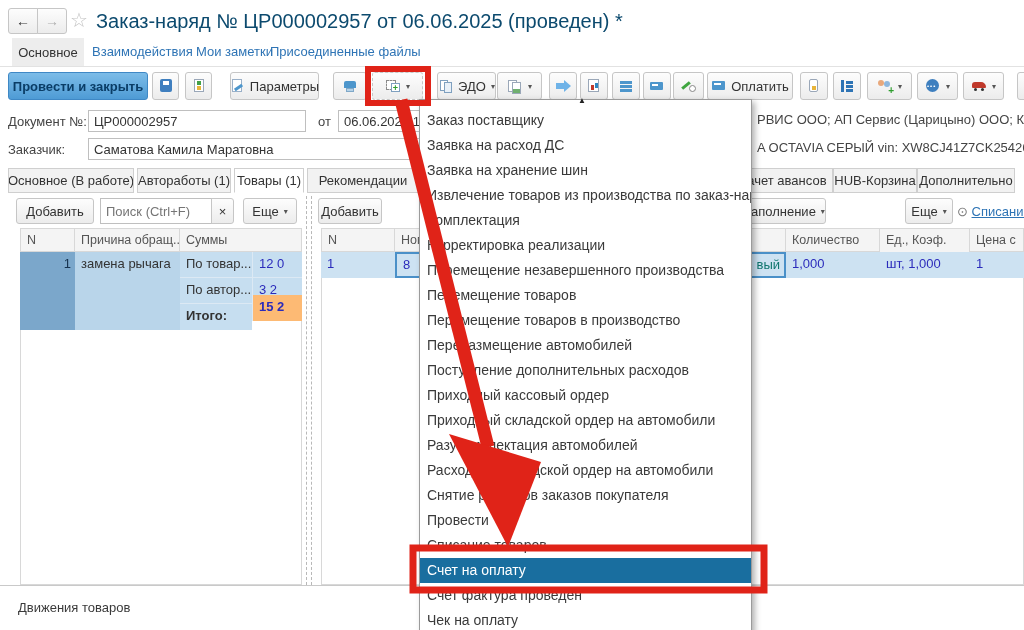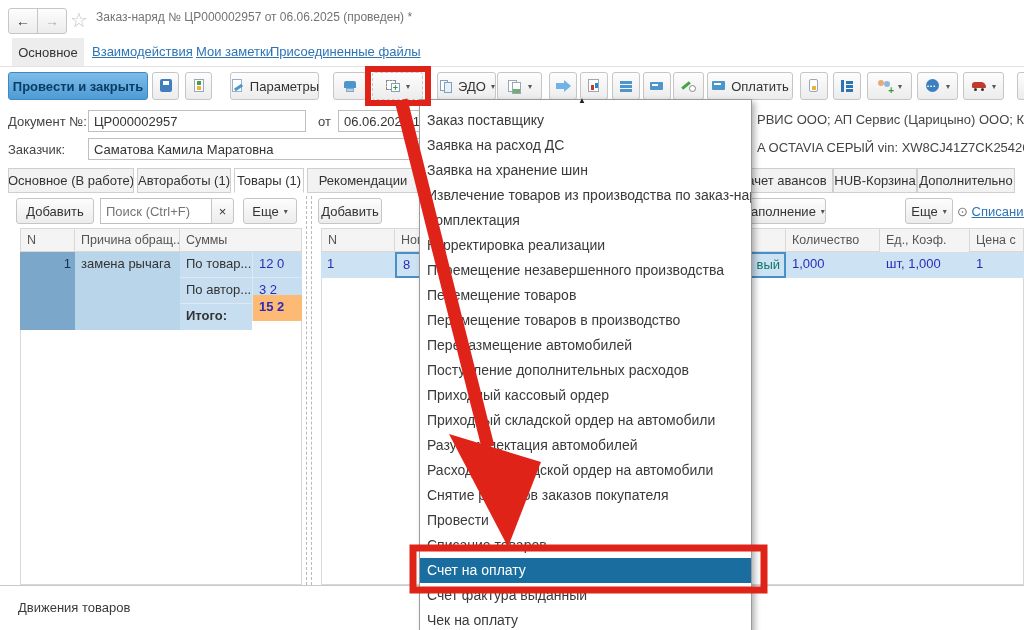--- a/index.html
+++ b/index.html
@@ -13,21 +13,21 @@
        border-radius:3px;background:linear-gradient(#FDFDFD,#ECECEC);display:flex;align-items:center;
        justify-content:center;gap:4px;font-size:13px;color:#333;padding:0 5px;white-space:nowrap;cursor:default}
   .btn.primary{background:linear-gradient(#7CBCE8,#4E9BD5);border-color:#3F88C5;color:#0A3D66;font-weight:bold}
   .btn.r2{top:198px;height:26px}
   .caret{font-size:8px;color:#555;margin-left:1px}
   .navbtn{position:absolute;top:8px;height:26px;width:30px;box-sizing:border-box;border:1px solid #C6C6C6;
        background:linear-gradient(#FDFDFD,#ECECEC);display:flex;align-items:center;justify-content:center;font-size:14px}
   .tab{position:absolute;top:168px;height:25px;box-sizing:border-box;border:1px solid #CFCFCF;background:#F2F2F2;
        display:flex;align-items:center;justify-content:center;font-size:13px;color:#333;white-space:nowrap;overflow:hidden}
   .tab.active{background:#fff;border-bottom-color:#fff}
-  .link{position:absolute;top:44px;color:#2E74B5;text-decoration:underline;font-size:13px;white-space:nowrap}
+  .link{position:absolute;top:44px;color:#2E74B5;font-size:13px;white-space:nowrap}
   .frame{position:absolute;box-sizing:border-box;border:1px solid #D8D8D8;background:#fff}
   .hc{position:absolute;box-sizing:border-box;background:#F4F4F4;border:1px solid #D8D8D8;border-left:none;
       font-size:12.5px;color:#555;padding:4px 4px 0 6px;overflow:hidden;white-space:nowrap}
   .hc.first{border-left:1px solid #D8D8D8}
   .tc{position:absolute;box-sizing:border-box;font-size:13px;overflow:hidden;white-space:nowrap;padding:4px 4px 0 6px;color:#333}
   .num{color:#2B2BBB;}
   .bold{font-weight:bold}
   .split{position:absolute;top:196px;height:389px;width:0;border-left:1px dashed #B8B8B8}
   .hline{position:absolute;border-top:1px solid #E2E2E2}
   #menu{position:absolute;left:419px;top:99px;width:333px;height:540px;background:#fff;border:1px solid #9B9B9B;
@@ -80,21 +80,21 @@
 
 <div class="app">
 
   <div class="navbtn" style="left:8px;border-radius:3px 0 0 3px">
       <span>←</span>
     </div>
   <div class="navbtn" style="left:37px;border-radius:0 3px 3px 0;color:#AFAFAF">
       <span>→</span>
     </div>
   <div class="abs" style="left:70px;top:8px;font-size:20px;color:#C4C4C4">☆</div>
-  <div class="abs" style="left:96px;top:10px;font-size:12px;color:#737373">Заказ-наряд № ЦР000002957 от 06.06.2025 (проведен) *</div>
+  <div class="abs" style="left:96px;top:10px;font-size:20px;color:#0c4a6e">Заказ-наряд № ЦР000002957 от 06.06.2025 (проведен) *</div>
 
   <div class="abs" style="left:12px;top:38px;width:72px;height:28px;background:#EDEDED;display:flex;align-items:center;justify-content:center">Основное</div>
   <div class="link" style="left:92px">Взаимодействия</div>
   <div class="link" style="left:196px">Мои заметки</div>
   <div class="link" style="left:270px">Присоединенные файлы</div>
   <div class="hline" style="left:0;top:66px;width:1024px"></div>
 
   <div class="btn primary" style="left:8px;width:140px">
       <span>Провести и закрыть</span>
     </div>
@@ -267,21 +267,21 @@
     <div class="mi">Переразмещение автомобилей</div>
     <div class="mi">Поступление дополнительных расходов</div>
     <div class="mi">Приходный кассовый ордер</div>
     <div class="mi">Приходный складской ордер на автомобили</div>
     <div class="mi">Разукомплектация автомобилей</div>
     <div class="mi">Расходный складской ордер на автомобили</div>
     <div class="mi">Снятие резервов заказов покупателя</div>
     <div class="mi">Провести</div>
     <div class="mi">Списание товаров</div>
     <div class="mi hl">Счет на оплату</div>
-    <div class="mi">Счет фактура выданный</div>
+    <div class="mi">Счет фактура проведен</div>
     <div class="mi">Чек на оплату</div>
   </div>
 
   <svg id="ann" width="1024" height="630">
     <rect x="368" y="69" width="60" height="34" fill="none" stroke="#E02318" stroke-width="6"></rect>
     <path d="M401,100 L488,447" stroke="#E02318" stroke-width="13" fill="none"></path>
     <polygon points="449,434 541,462 508,547" fill="#E02318"></polygon>
     <rect x="413" y="548" width="351" height="42" fill="none" stroke="#E02318" stroke-width="7"></rect>
   </svg>
 

